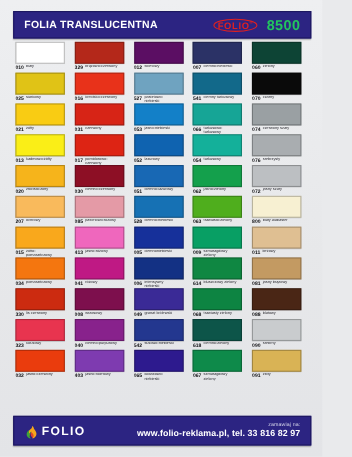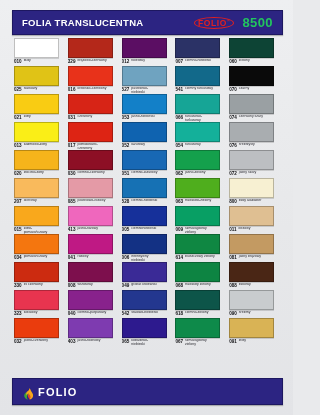--- a/index.html
+++ b/index.html
@@ -532,15 +532,19 @@
     <div class="folio-logo">
       <span class="flame">
         <svg width="11" height="12" viewBox="0 0 11 12">
           <path d="M6.2 0.3 C6.6 2.6 4.3 3.1 3.3 4.6 C2.2 6.2 2.6 8.3 4.0 9.4 C3.4 7.9 4.0 6.6 5.1 5.8 C5.0 7.2 5.9 7.8 6.6 8.6 C7.3 9.4 7.2 10.7 6.4 11.6 C9.2 11.0 10.6 8.7 10.0 6.4 C9.5 4.4 7.9 3.5 7.6 1.9 C7.5 1.2 7.0 0.6 6.2 0.3 Z" fill="#f5a61b"></path>
           <path d="M3.6 3.9 C2.0 5.0 0.8 6.8 1.3 8.6 C1.7 10.2 3.2 11.3 5.1 11.6 C3.9 10.5 3.6 9.2 4.1 8.0 C4.5 7.0 5.4 6.4 5.5 5.3 C4.6 5.9 4.0 6.7 3.9 7.6 C3.2 6.4 3.1 5.1 3.6 3.9 Z" fill="#3fa535"></path>
           <path d="M5.6 5.6 C4.9 6.6 4.6 7.8 5.1 8.9 C5.5 9.8 6.3 10.3 6.4 11.5 C7.6 10.4 7.9 9.0 7.2 7.8 C6.7 6.9 5.9 6.5 5.6 5.6 Z" fill="#e0452a"></path>
         </svg>
       </span>
       <span class="folio-name">FOLIO</span>
     </div>
+    <div class="contact">
+      <span class="order-lbl">zamawiaj na:</span>
+      <span class="contact-line">www.folio-reklama.pl, tel. 33 816 82 97</span>
+    </div>
   </div>
 
 </div>
 
 </body></html>

